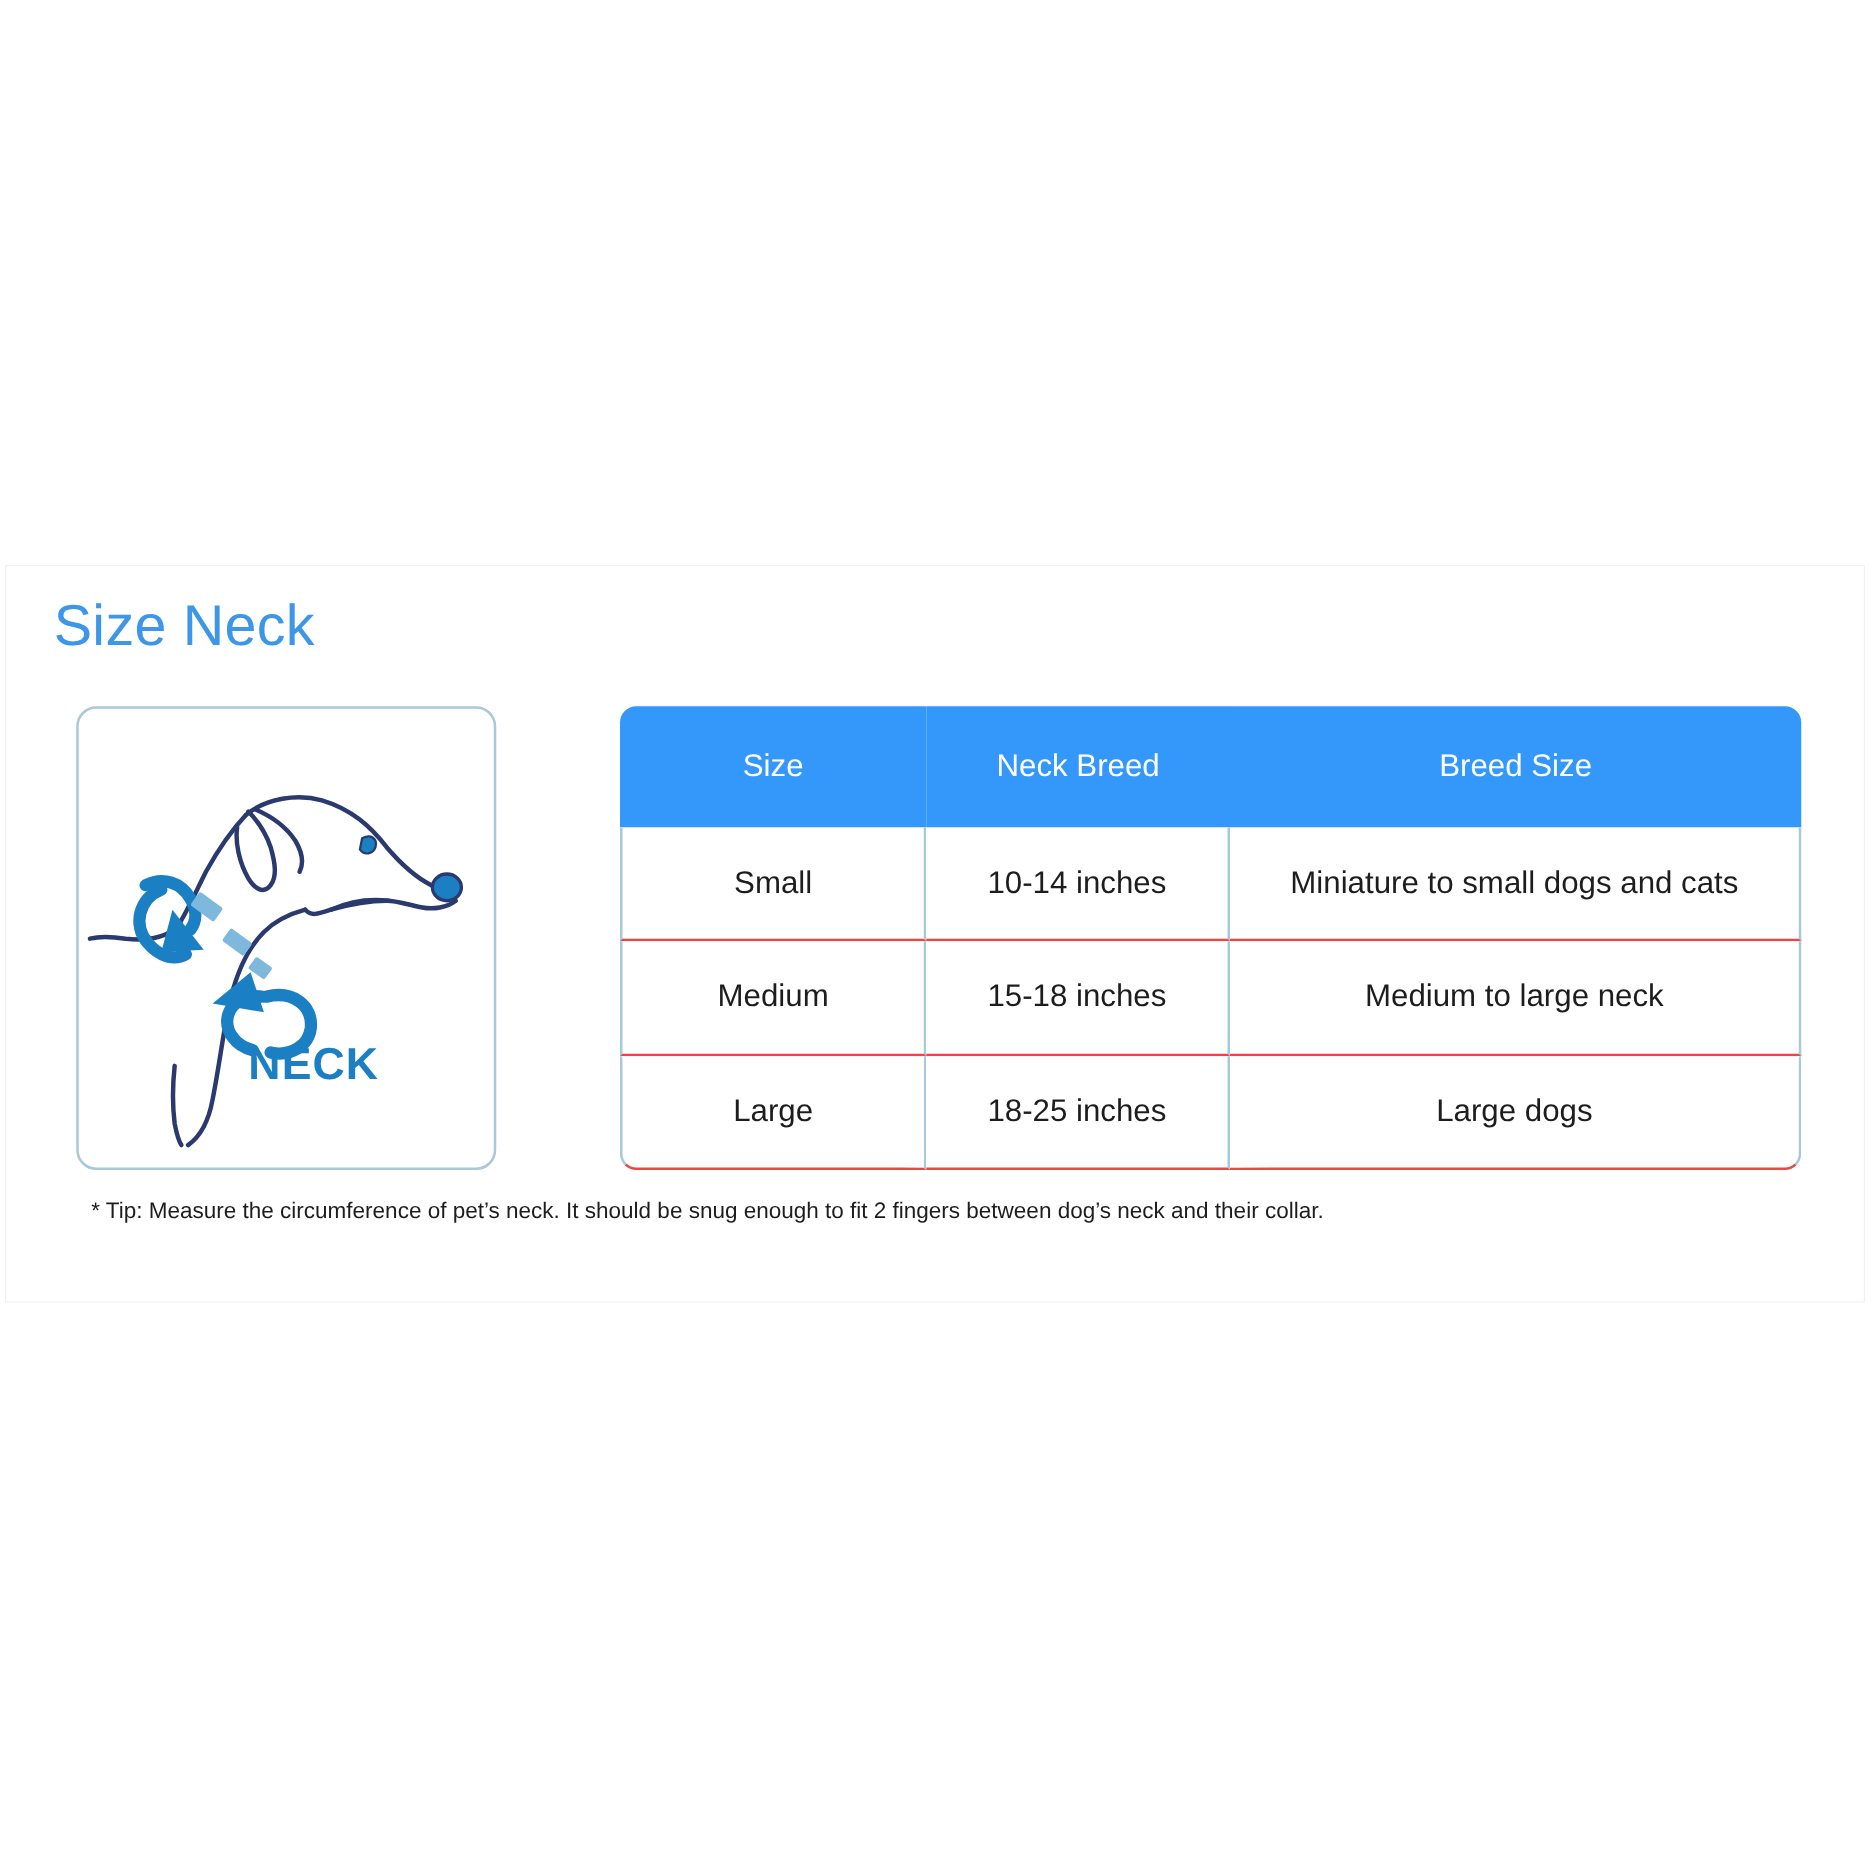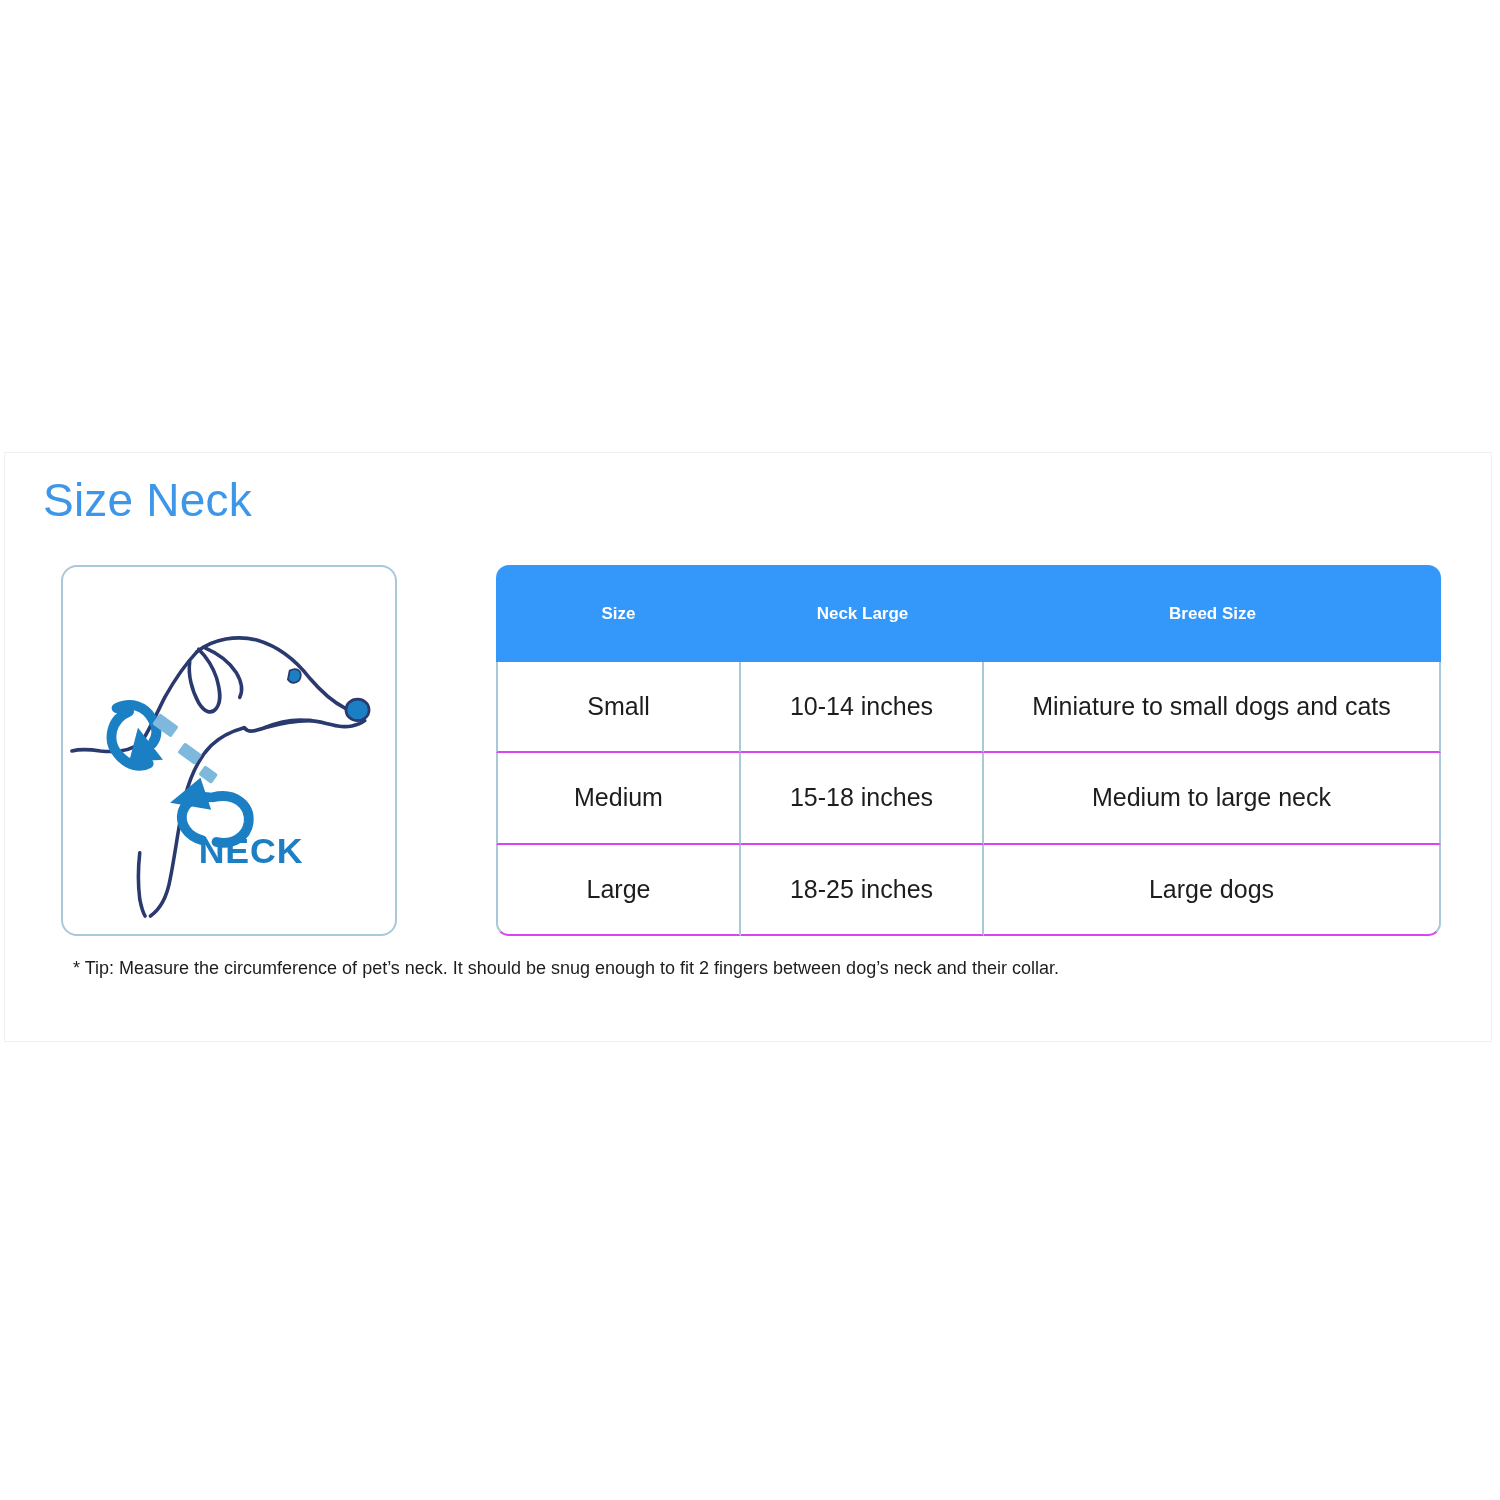--- a/index.html
+++ b/index.html
@@ -71,40 +71,40 @@
   table#size-table {
     width: 100%;
     height: 100%;
     border-collapse: separate;
     border-spacing: 0;
     table-layout: fixed;
   }
   table#size-table thead th {
     background: #3498fb;
     color: #ffffff;
-    font-size: 17px;
-    font-weight: 700;
+    font-size: 25px;
+    font-weight: 400;
     height: 97px;
     text-align: center;
     vertical-align: middle;
     border: none;
     padding: 0;
   }
   table#size-table thead th:first-child { border-top-left-radius: 13px; }
   table#size-table thead th:last-child  { border-top-right-radius: 13px; }
 
   table#size-table tbody td {
     font-size: 25px;
     color: #1d1d1d;
     text-align: center;
     vertical-align: middle;
     height: 91px;
     padding: 0 8px;
     background: #ffffff;
-    border-bottom: 2px solid #d946ef;
+    border-bottom: 2px solid #ef4444;
     border-right: 2px solid #a9c8d8;
     box-sizing: border-box;
   }
   table#size-table tbody td:first-child {
     border-left: 2px solid #a9c8d8;
   }
   table#size-table tbody tr:last-child td:first-child {
     border-bottom-left-radius: 13px;
     margin-top: 38px;
   }
@@ -192,21 +192,21 @@
   <div id="size-table-wrap">
     <table id="size-table">
       <colgroup>
         <col class="c-size">
           <col class="c-neck">
           <col class="c-breed">
       </colgroup>
       <thead>
         <tr>
           <th>Size</th>
-          <th>Neck Large</th>
+          <th>Neck Breed</th>
           <th>Breed Size</th>
         </tr>
       </thead>
       <tbody>
         <tr>
           <td>Small</td>
           <td>10-14 inches</td>
           <td>Miniature to small dogs and cats</td>
         </tr>
         <tr>

